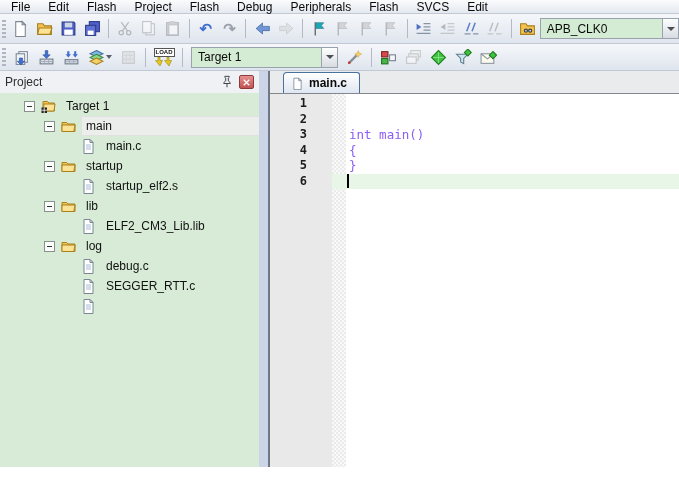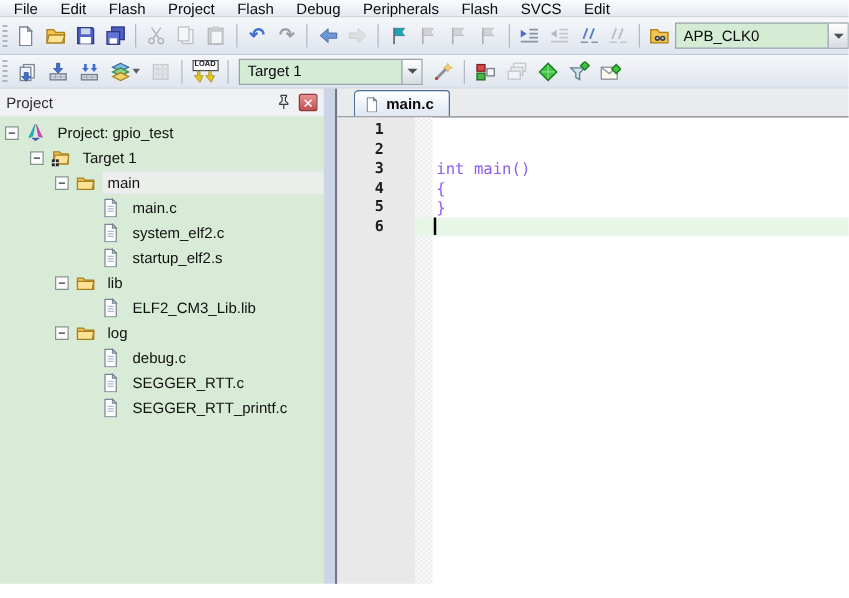--- a/index.html
+++ b/index.html
@@ -458,27 +458,20 @@
         <span class="panel-btn">
             <span class="close-box">
               <svg width="11" height="11">
                 <use href="#s-x"></use>
               </svg>
             </span>
           </span>
       </div>
 
       <div class="tree">
-        <div class="tree-row ind0">
-          <span class="expander"></span>
-          <svg class="tree-icon">
-              <use href="#s-uvproj"></use>
-            </svg>
-          <span class="tree-label">Project: gpio_test</span>
-        </div>
         <div class="tree-row ind1">
           <span class="expander"></span>
           <svg class="tree-icon">
               <use href="#s-targetfolder"></use>
             </svg>
           <span class="tree-label">Target 1</span>
         </div>
         <div class="tree-row ind2">
           <span class="expander"></span>
           <svg class="tree-icon">
@@ -488,75 +481,74 @@
               <span class="tree-label">main</span>
             </span>
         </div>
         <div class="tree-row ind3">
           <span class="leaf-spacer"></span>
           <svg class="tree-icon">
               <use href="#s-file"></use>
             </svg>
           <span class="tree-label">main.c</span>
         </div>
+        <div class="tree-row ind2">
+          <span class="expander"></span>
+          <svg class="tree-icon">
+              <use href="#s-folder"></use>
+            </svg>
+          <span class="tree-label">startup</span>
+        </div>
         <div class="tree-row ind3">
           <span class="leaf-spacer"></span>
           <svg class="tree-icon">
               <use href="#s-file"></use>
             </svg>
-          <span class="tree-label">system_elf2.c</span>
+          <span class="tree-label">startup_elf2.s</span>
+        </div>
+        <div class="tree-row ind2">
+          <span class="expander"></span>
+          <svg class="tree-icon">
+              <use href="#s-folder"></use>
+            </svg>
+          <span class="tree-label">lib</span>
         </div>
         <div class="tree-row ind3">
           <span class="leaf-spacer"></span>
           <svg class="tree-icon">
               <use href="#s-file"></use>
             </svg>
-          <span class="tree-label">startup_elf2.s</span>
+          <span class="tree-label">ELF2_CM3_Lib.lib</span>
         </div>
         <div class="tree-row ind2">
           <span class="expander"></span>
           <svg class="tree-icon">
               <use href="#s-folder"></use>
             </svg>
-          <span class="tree-label">lib</span>
+          <span class="tree-label">log</span>
         </div>
         <div class="tree-row ind3">
           <span class="leaf-spacer"></span>
           <svg class="tree-icon">
               <use href="#s-file"></use>
             </svg>
-          <span class="tree-label">ELF2_CM3_Lib.lib</span>
-        </div>
-        <div class="tree-row ind2">
-          <span class="expander"></span>
-          <svg class="tree-icon">
-              <use href="#s-folder"></use>
-            </svg>
-          <span class="tree-label">log</span>
+          <span class="tree-label">debug.c</span>
         </div>
         <div class="tree-row ind3">
           <span class="leaf-spacer"></span>
           <svg class="tree-icon">
               <use href="#s-file"></use>
             </svg>
-          <span class="tree-label">debug.c</span>
+          <span class="tree-label">SEGGER_RTT.c</span>
         </div>
         <div class="tree-row ind3">
           <span class="leaf-spacer"></span>
           <svg class="tree-icon">
               <use href="#s-file"></use>
             </svg>
-          <span class="tree-label">SEGGER_RTT.c</span>
-        </div>
-        <div class="tree-row ind3">
-          <span class="leaf-spacer"></span>
-          <svg class="tree-icon">
-              <use href="#s-file"></use>
-            </svg>
-          <span class="tree-label">SEGGER_RTT_printf.c</span>
         </div>
       </div>
     </div>
 
     <div class="splitter"></div>
 
     <div class="editor">
       <div class="tabbar">
         <div class="tab">
           <svg class="ic">

